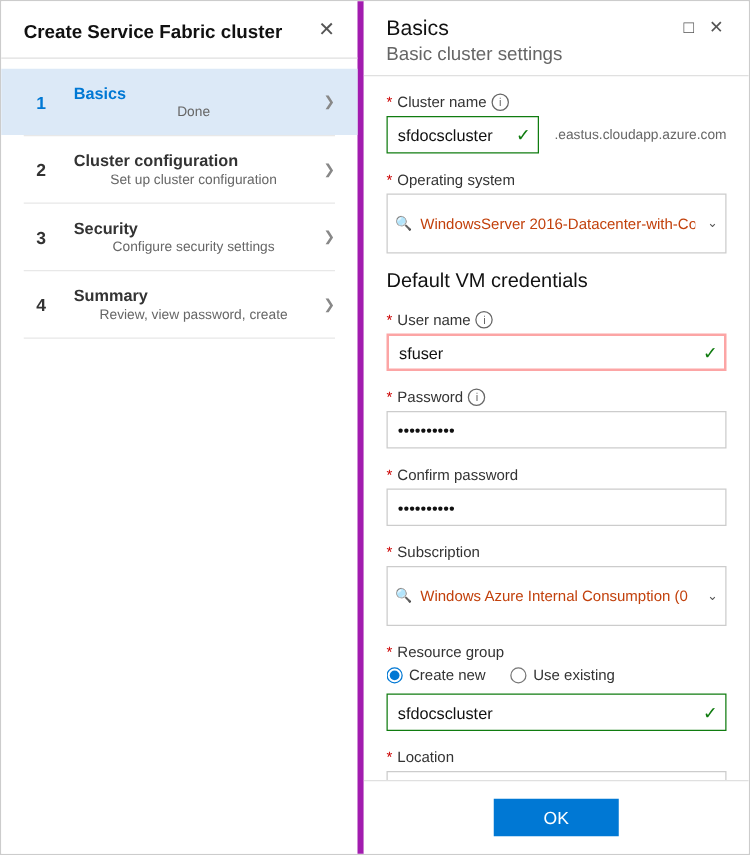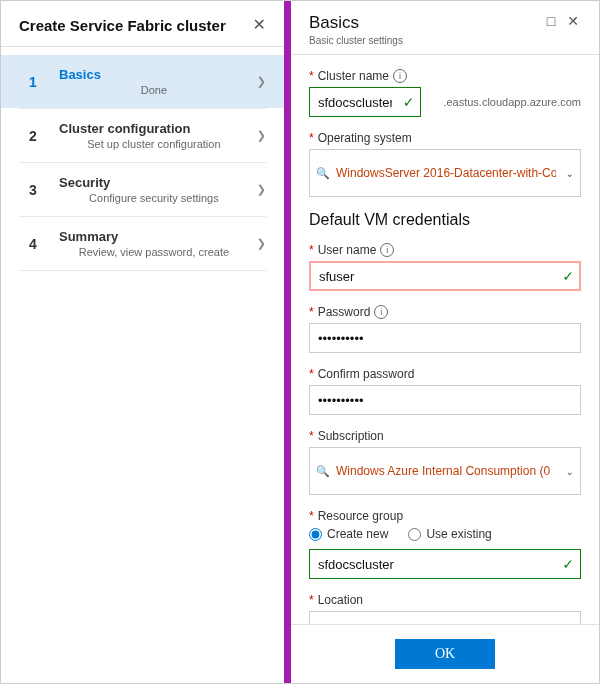--- a/index.html
+++ b/index.html
@@ -18,21 +18,21 @@
       height: 684px;
       background: #fff;
       border: 1px solid #ccc;
       box-shadow: 0 4px 20px rgba(0,0,0,0.2);
     }
     
     .left-panel {
       width: 290px;
       min-width: 290px;
       background: #fff;
-      border-right: 7px solid #a21caf;
+      border-right: 5px solid #a21caf;
       display: flex;
       flex-direction: column;
     }
     .left-header {
       padding: 16px 18px 12px 18px;
       display: flex;
       justify-content: space-between;
       align-items: flex-start;
       border-bottom: 1px solid #e0e0e0;
     }
@@ -121,21 +121,21 @@
       display: flex;
       justify-content: space-between;
       align-items: flex-start;
     }
     .right-header-title {
       font-size: 17px;
       font-weight: 400;
       color: #111;
     }
     .right-header-subtitle {
-      font-size: 10px;
+      font-size: 15px;
       color: #666;
       margin-top: 2px;
     }
     .right-header-actions {
       display: flex;
       gap: 8px;
     }
     .header-icon-btn {
       background: none;
       border: none;
@@ -265,26 +265,26 @@
       display: flex;
       justify-content: center;
     }
     .ok-button {
       background: #0078d4;
       color: #fff;
       border: none;
       padding: 7px 40px;
       font-size: 14px;
       cursor: pointer;
-      font-family: Liberation Serif, serif;
+      font-family: Liberation Sans, sans-serif;
     }
     .eastus-domain {
       font-size: 11px;
       color: #666;
-      margin-left: 22px;
+      margin-left: 12px;
       white-space: nowrap;
     }
   </style>
 </head>
 <body>
 
 <div class="dialog-wrapper">
 
   <div class="left-panel">
     <div class="left-header">

